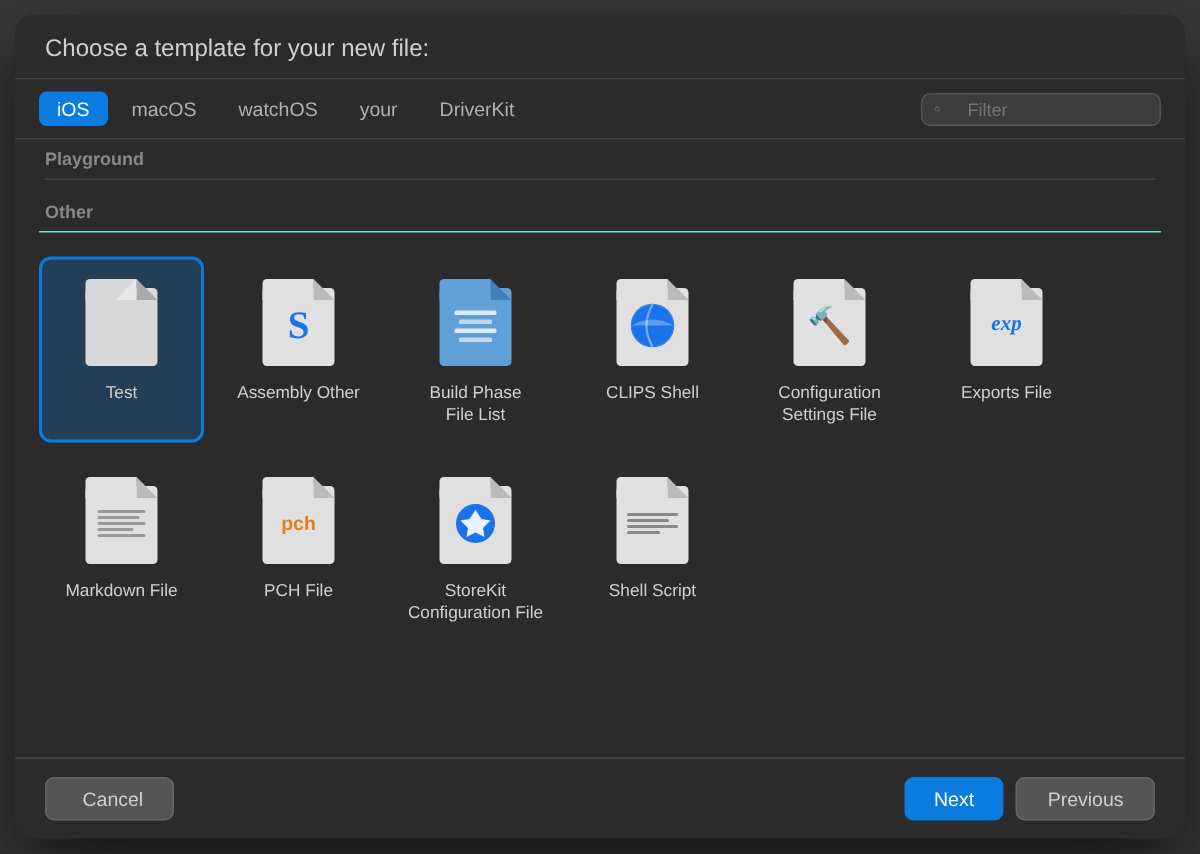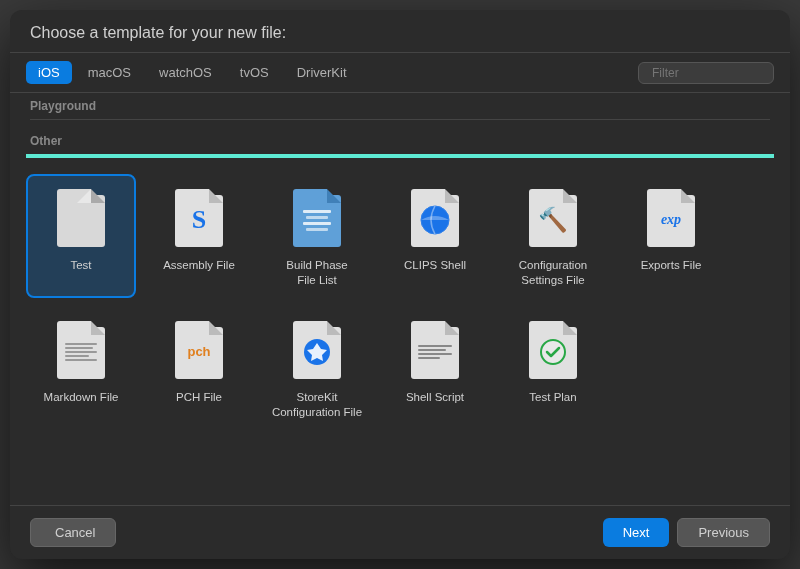--- a/index.html
+++ b/index.html
@@ -49,22 +49,22 @@
       color: #fff;
     }
     .filter-wrap {
       margin-left: auto;
       display: flex;
       align-items: center;
       background: #3c3c3c;
       border-radius: 6px;
       padding: 3px 8px;
       border: 1px solid #555;
-      gap: 5px;
-      width: 136px;
+      gap: 18px;
+      width: 160px;
     }
     .filter-wrap svg {
       opacity: 0.5;
     }
     .filter-input {
       background: transparent;
       border: none;
       outline: none;
       color: #aaa;
       font-size: 12px;
@@ -83,21 +83,21 @@
     }
     .content-area::-webkit-scrollbar-thumb {
       background: #555;
       border-radius: 4px;
     }
     .section-header {
       color: #888;
       font-size: 12px;
       font-weight: 600;
       padding: 10px 4px 6px;
-      border-bottom: 4px solid #5eead4;
+      border-bottom: 1px solid #5eead4;
       margin-bottom: 8px;
     }
     .items-grid {
       display: flex;
       flex-wrap: wrap;
       gap: 8px;
       padding: 8px 0;
     }
     .item {
       display: flex;
@@ -245,21 +245,21 @@
 <body>
 
 <div class="dialog">
 
   <div class="dialog-title">Choose a template for your new file:</div>
 
   <div class="tab-bar">
     <div class="tab active">iOS</div>
     <div class="tab">macOS</div>
     <div class="tab">watchOS</div>
-    <div class="tab">tvOS</div>
+    <div class="tab">your</div>
     <div class="tab">DriverKit</div>
     <div class="filter-wrap">
       <svg width="12" height="12" viewBox="0 0 12 12" fill="none">
         <circle cx="5" cy="5" r="4" stroke="#aaa" stroke-width="1.5"></circle>
         <line x1="8.5" y1="8.5" x2="11" y2="11" stroke="#aaa" stroke-width="1.5" stroke-linecap="round"></line>
       </svg>
       <input class="filter-input" type="text" placeholder="Filter" style="">
     </div>
   </div>
 
@@ -290,21 +290,21 @@
             <div class="file-icon icon-assembly">
               <div class="file-body"></div>
               <div class="file-corner-cover" style="background:#e0e0e0"></div>
               <div class="file-corner" style="border-left-color:#bbb"></div>
               <div class="file-fold" style="border-right-color:#e0e0e0"></div>
               <div class="file-content">
                 <span class="icon-assembly-s">S</span>
               </div>
             </div>
           </div>
-          <div class="item-label">Assembly File</div>
+          <div class="item-label">Assembly Other</div>
         </div>
 
         <div class="item">
           <div class="item-icon">
             <div class="file-icon">
               <div class="file-body" style="background:#5fa0d8"></div>
               <div class="file-corner-cover" style="background:#5fa0d8"></div>
               <div class="file-corner" style="border-left-color:#4080b8"></div>
               <div class="file-fold" style="border-right-color:#5fa0d8"></div>
               <div class="file-content">
@@ -438,37 +438,20 @@
                   <div style="height:2px;width:28px;background:#888;border-radius:1px;"></div>
                   <div style="height:2px;width:34px;background:#888;border-radius:1px;"></div>
                   <div style="height:2px;width:22px;background:#888;border-radius:1px;"></div>
                 </div>
               </div>
             </div>
           </div>
           <div class="item-label">Shell Script</div>
         </div>
 
-        <div class="item">
-          <div class="item-icon">
-            <div class="file-icon">
-              <div class="file-body" style="background:#e0e0e0"></div>
-              <div class="file-corner-cover" style="background:#e0e0e0"></div>
-              <div class="file-corner" style="border-left-color:#bbb"></div>
-              <div class="file-fold" style="border-right-color:#e0e0e0"></div>
-              <div class="file-content">
-                <svg width="28" height="28" viewBox="0 0 28 28">
-                  <circle cx="14" cy="14" r="12" fill="#e8e8e8" stroke="#28a745" stroke-width="2"></circle>
-                  <path d="M8 14 L12 18 L20 10" stroke="#28a745" stroke-width="2.5" fill="none" stroke-linecap="round" stroke-linejoin="round"></path>
-                </svg>
-              </div>
-            </div>
-          </div>
-          <div class="item-label">Test Plan</div>
-        </div>
 
       </div>
     </div>
   </div>
 
   <div class="footer">
     <button class="btn btn-cancel">Cancel</button>
     <div class="nav-btns">
       <button class="btn btn-primary">Next</button>
       <button class="btn btn-nav">Previous</button>

